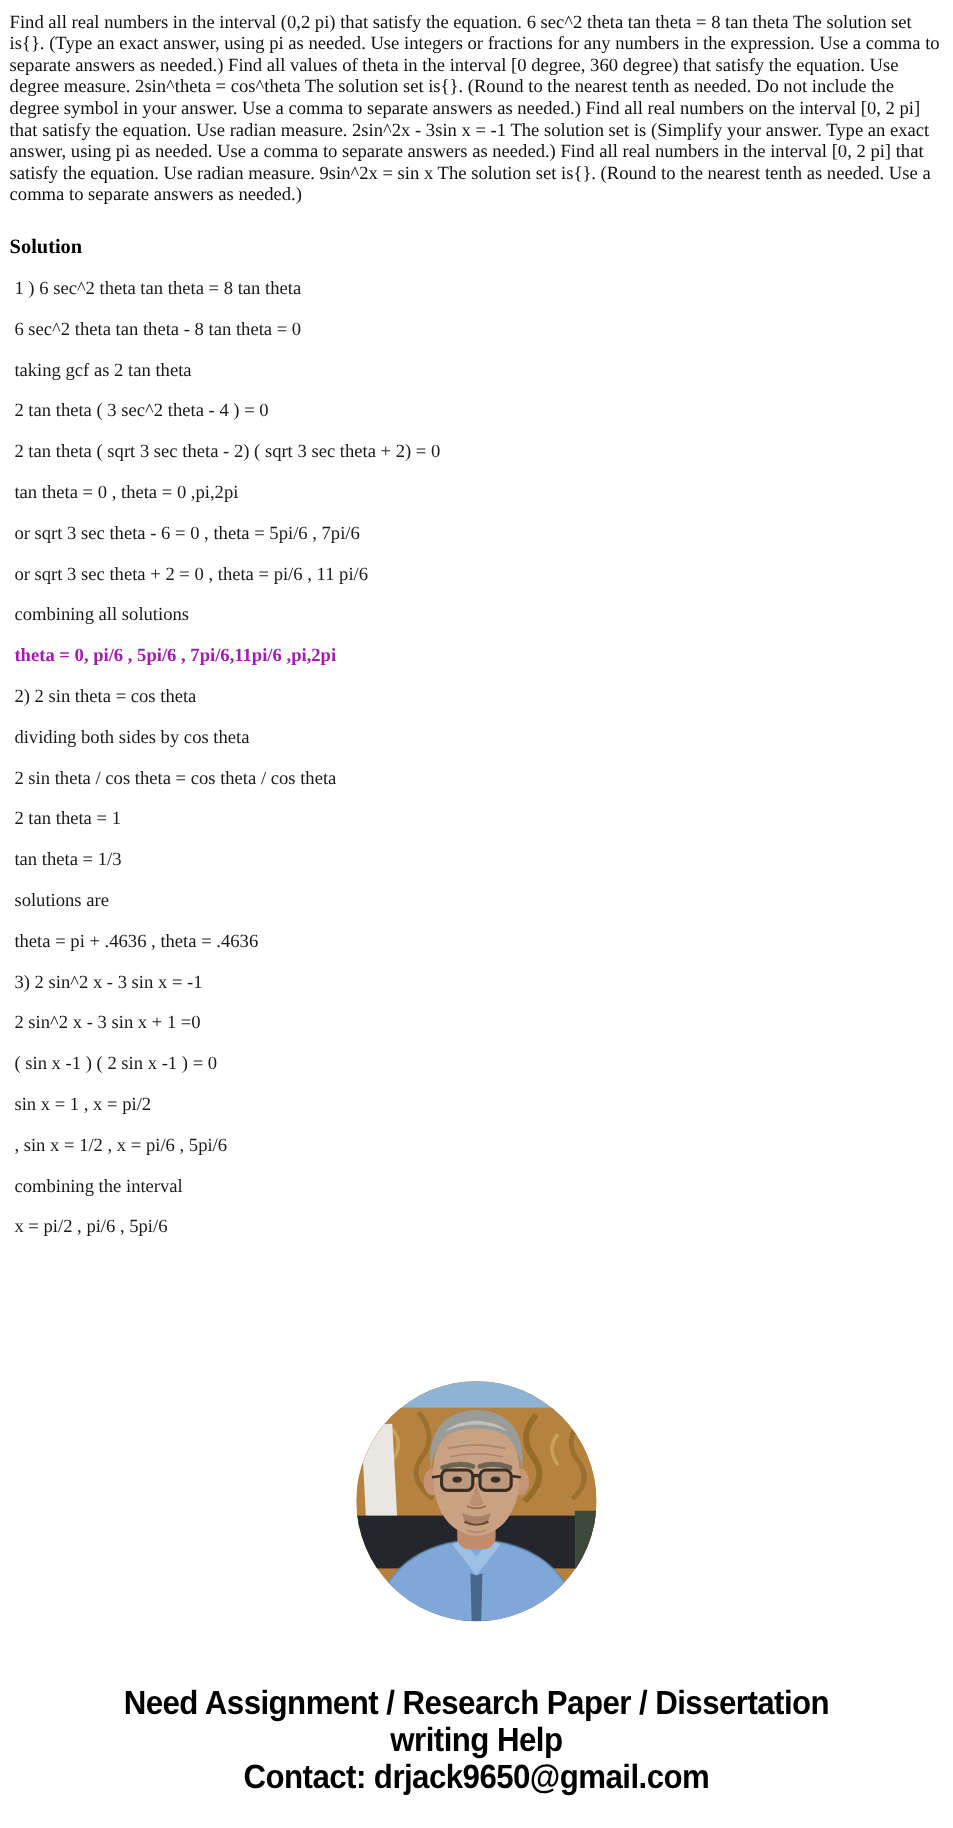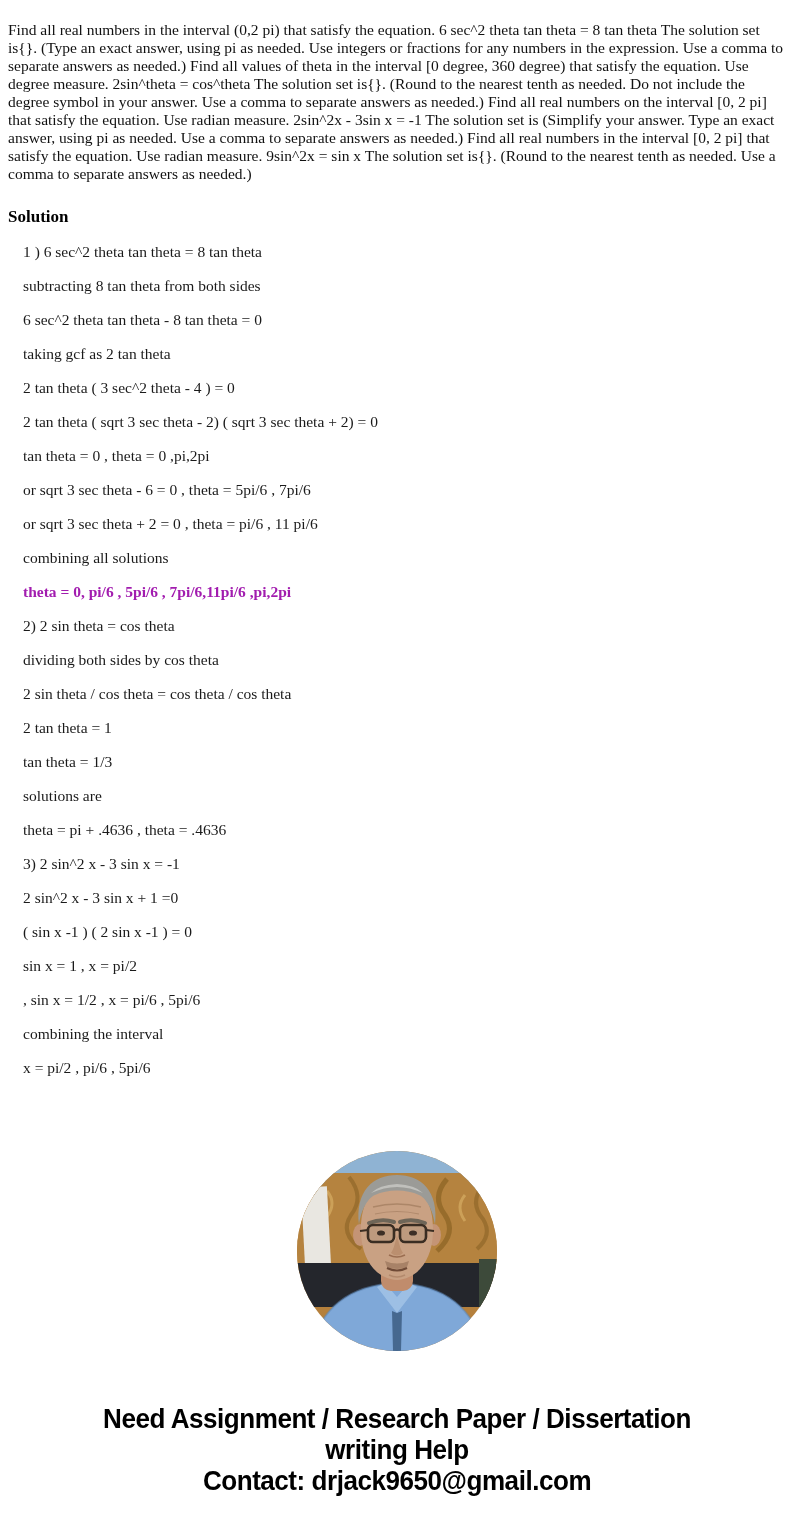--- a/index.html
+++ b/index.html
@@ -11,39 +11,39 @@
   body {
     width: 794px;
     height: 1523px;
     overflow: hidden;
     font-family: "Liberation Serif", serif;
     position: relative;
   }
   .doc-text {
     height: 1123px;
     overflow: hidden;
-    padding: 11px 8px;
+    padding: 0 8px;
     box-sizing: border-box;
   }
   .question {
     font-size: 15.5px;
     line-height: 18px;
     margin: 10px 0 0 0;
     color: #111;
   }
   .solution-heading {
     font-size: 17px;
     font-weight: bold;
     margin: 24px 0 0 0;
     line-height: 20px;
   }
   .steps p.step {
     font-size: 15.5px;
     line-height: 18px;
-    margin: 16px 15px;
+    margin: 16px 4px;
     color: #1a1a1a;
   }
   .steps p.step.bold {
     font-weight: bold;
     color: #a21caf;
   }
   .photo-wrap {
     width: 200px;
     height: 200px;
     margin: 28px auto 0 auto;
@@ -77,21 +77,20 @@
 </head>
 <body>
 
 <div class="doc-text">
   <p class="question">Find all real numbers in the interval (0,2 pi) that satisfy the equation. 6 sec^2 theta tan theta = 8 tan theta The solution set is{}. (Type an exact answer, using pi as needed. Use integers or fractions for any numbers in the expression. Use a comma to separate answers as needed.) Find all values of theta in the interval [0 degree, 360 degree) that satisfy the equation. Use degree measure. 2sin^theta = cos^theta The solution set is{}. (Round to the nearest tenth as needed. Do not include the degree symbol in your answer. Use a comma to separate answers as needed.) Find all real numbers on the interval [0, 2 pi] that satisfy the equation. Use radian measure. 2sin^2x - 3sin x = -1 The solution set is (Simplify your answer. Type an exact answer, using pi as needed. Use a comma to separate answers as needed.) Find all real numbers in the interval [0, 2 pi] that satisfy the equation. Use radian measure. 9sin^2x = sin x The solution set is{}. (Round to the nearest tenth as needed. Use a comma to separate answers as needed.)</p>
 
   <h2 class="solution-heading">Solution</h2>
 
   <div class="steps">
       <p class="step">1 ) 6 sec^2 theta tan theta = 8 tan theta</p>
-      <p class="step">subtracting 8 tan theta from both sides</p>
       <p class="step">6 sec^2 theta tan theta - 8 tan theta = 0</p>
       <p class="step">taking gcf as 2 tan theta</p>
       <p class="step">2 tan theta ( 3 sec^2 theta - 4 ) = 0</p>
       <p class="step">2 tan theta ( sqrt 3 sec theta - 2) ( sqrt 3 sec theta + 2) = 0</p>
       <p class="step">tan theta = 0 , theta = 0 ,pi,2pi</p>
       <p class="step">or sqrt 3 sec theta - 6 = 0 , theta = 5pi/6 , 7pi/6</p>
       <p class="step">or sqrt 3 sec theta + 2 = 0 , theta = pi/6 , 11 pi/6</p>
       <p class="step">combining all solutions</p>
       <p class="step bold">theta = 0, pi/6 , 5pi/6 , 7pi/6,11pi/6 ,pi,2pi</p>
       <p class="step">2) 2 sin theta = cos theta</p>

